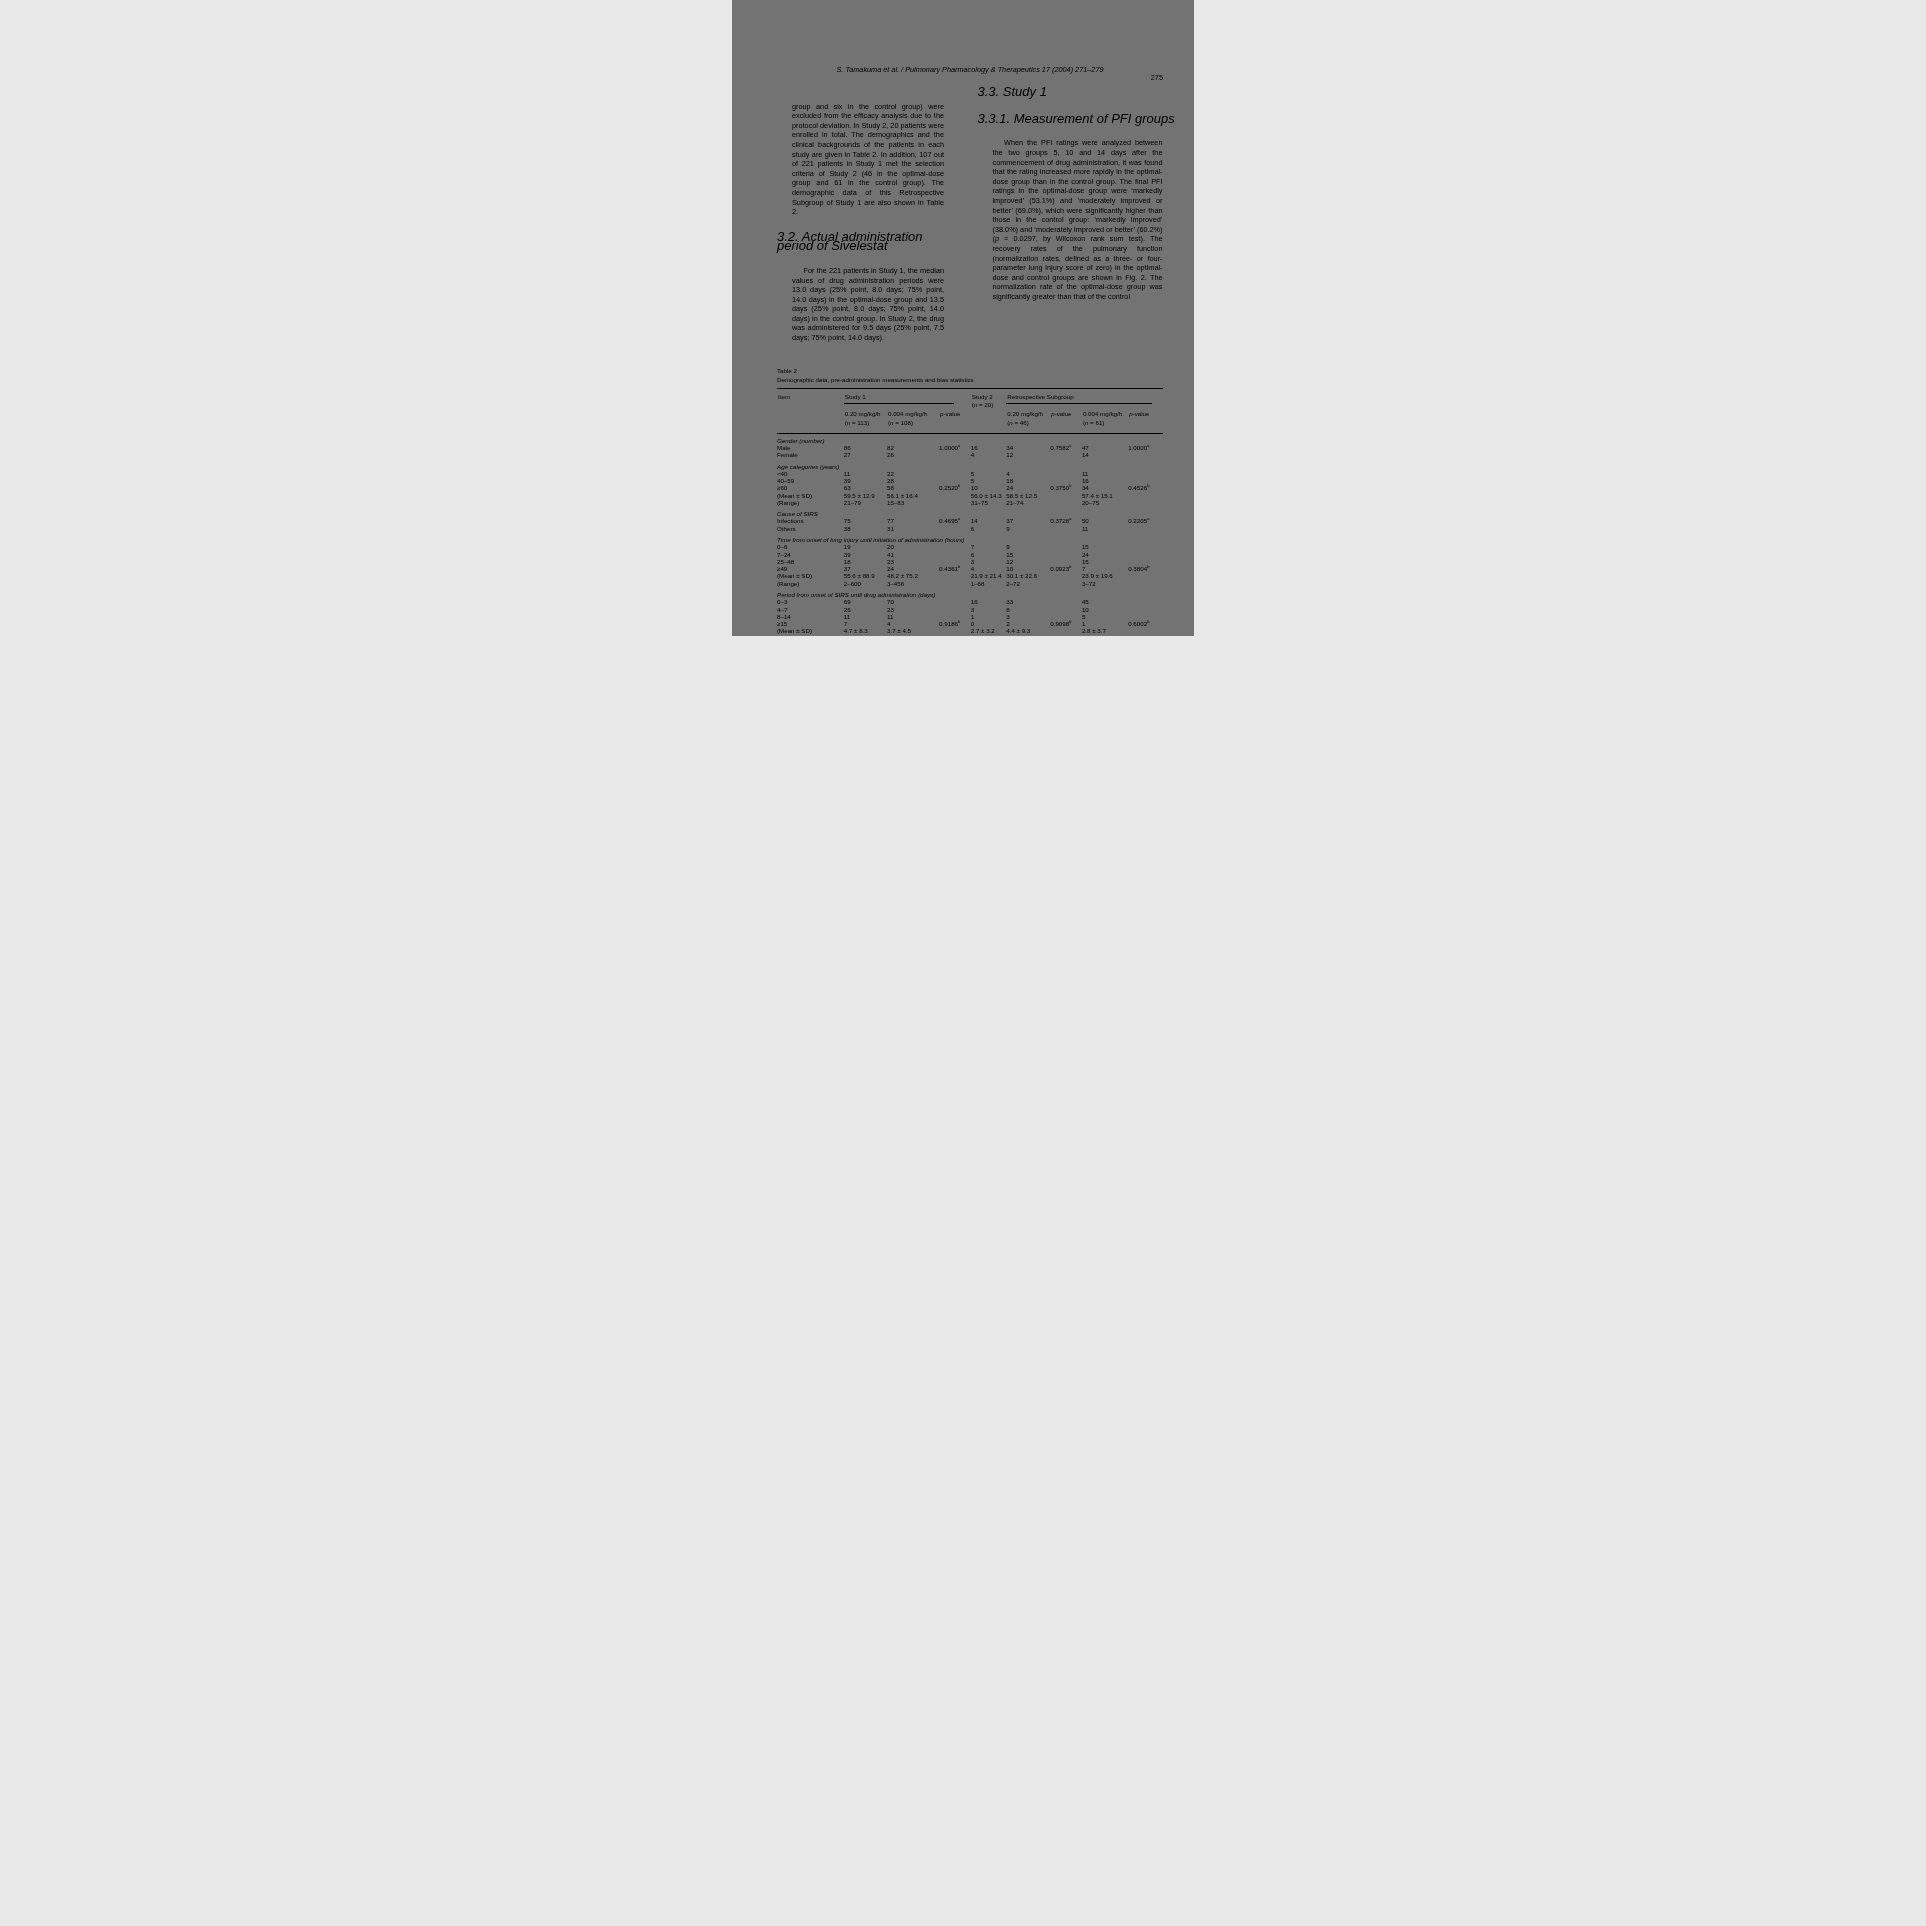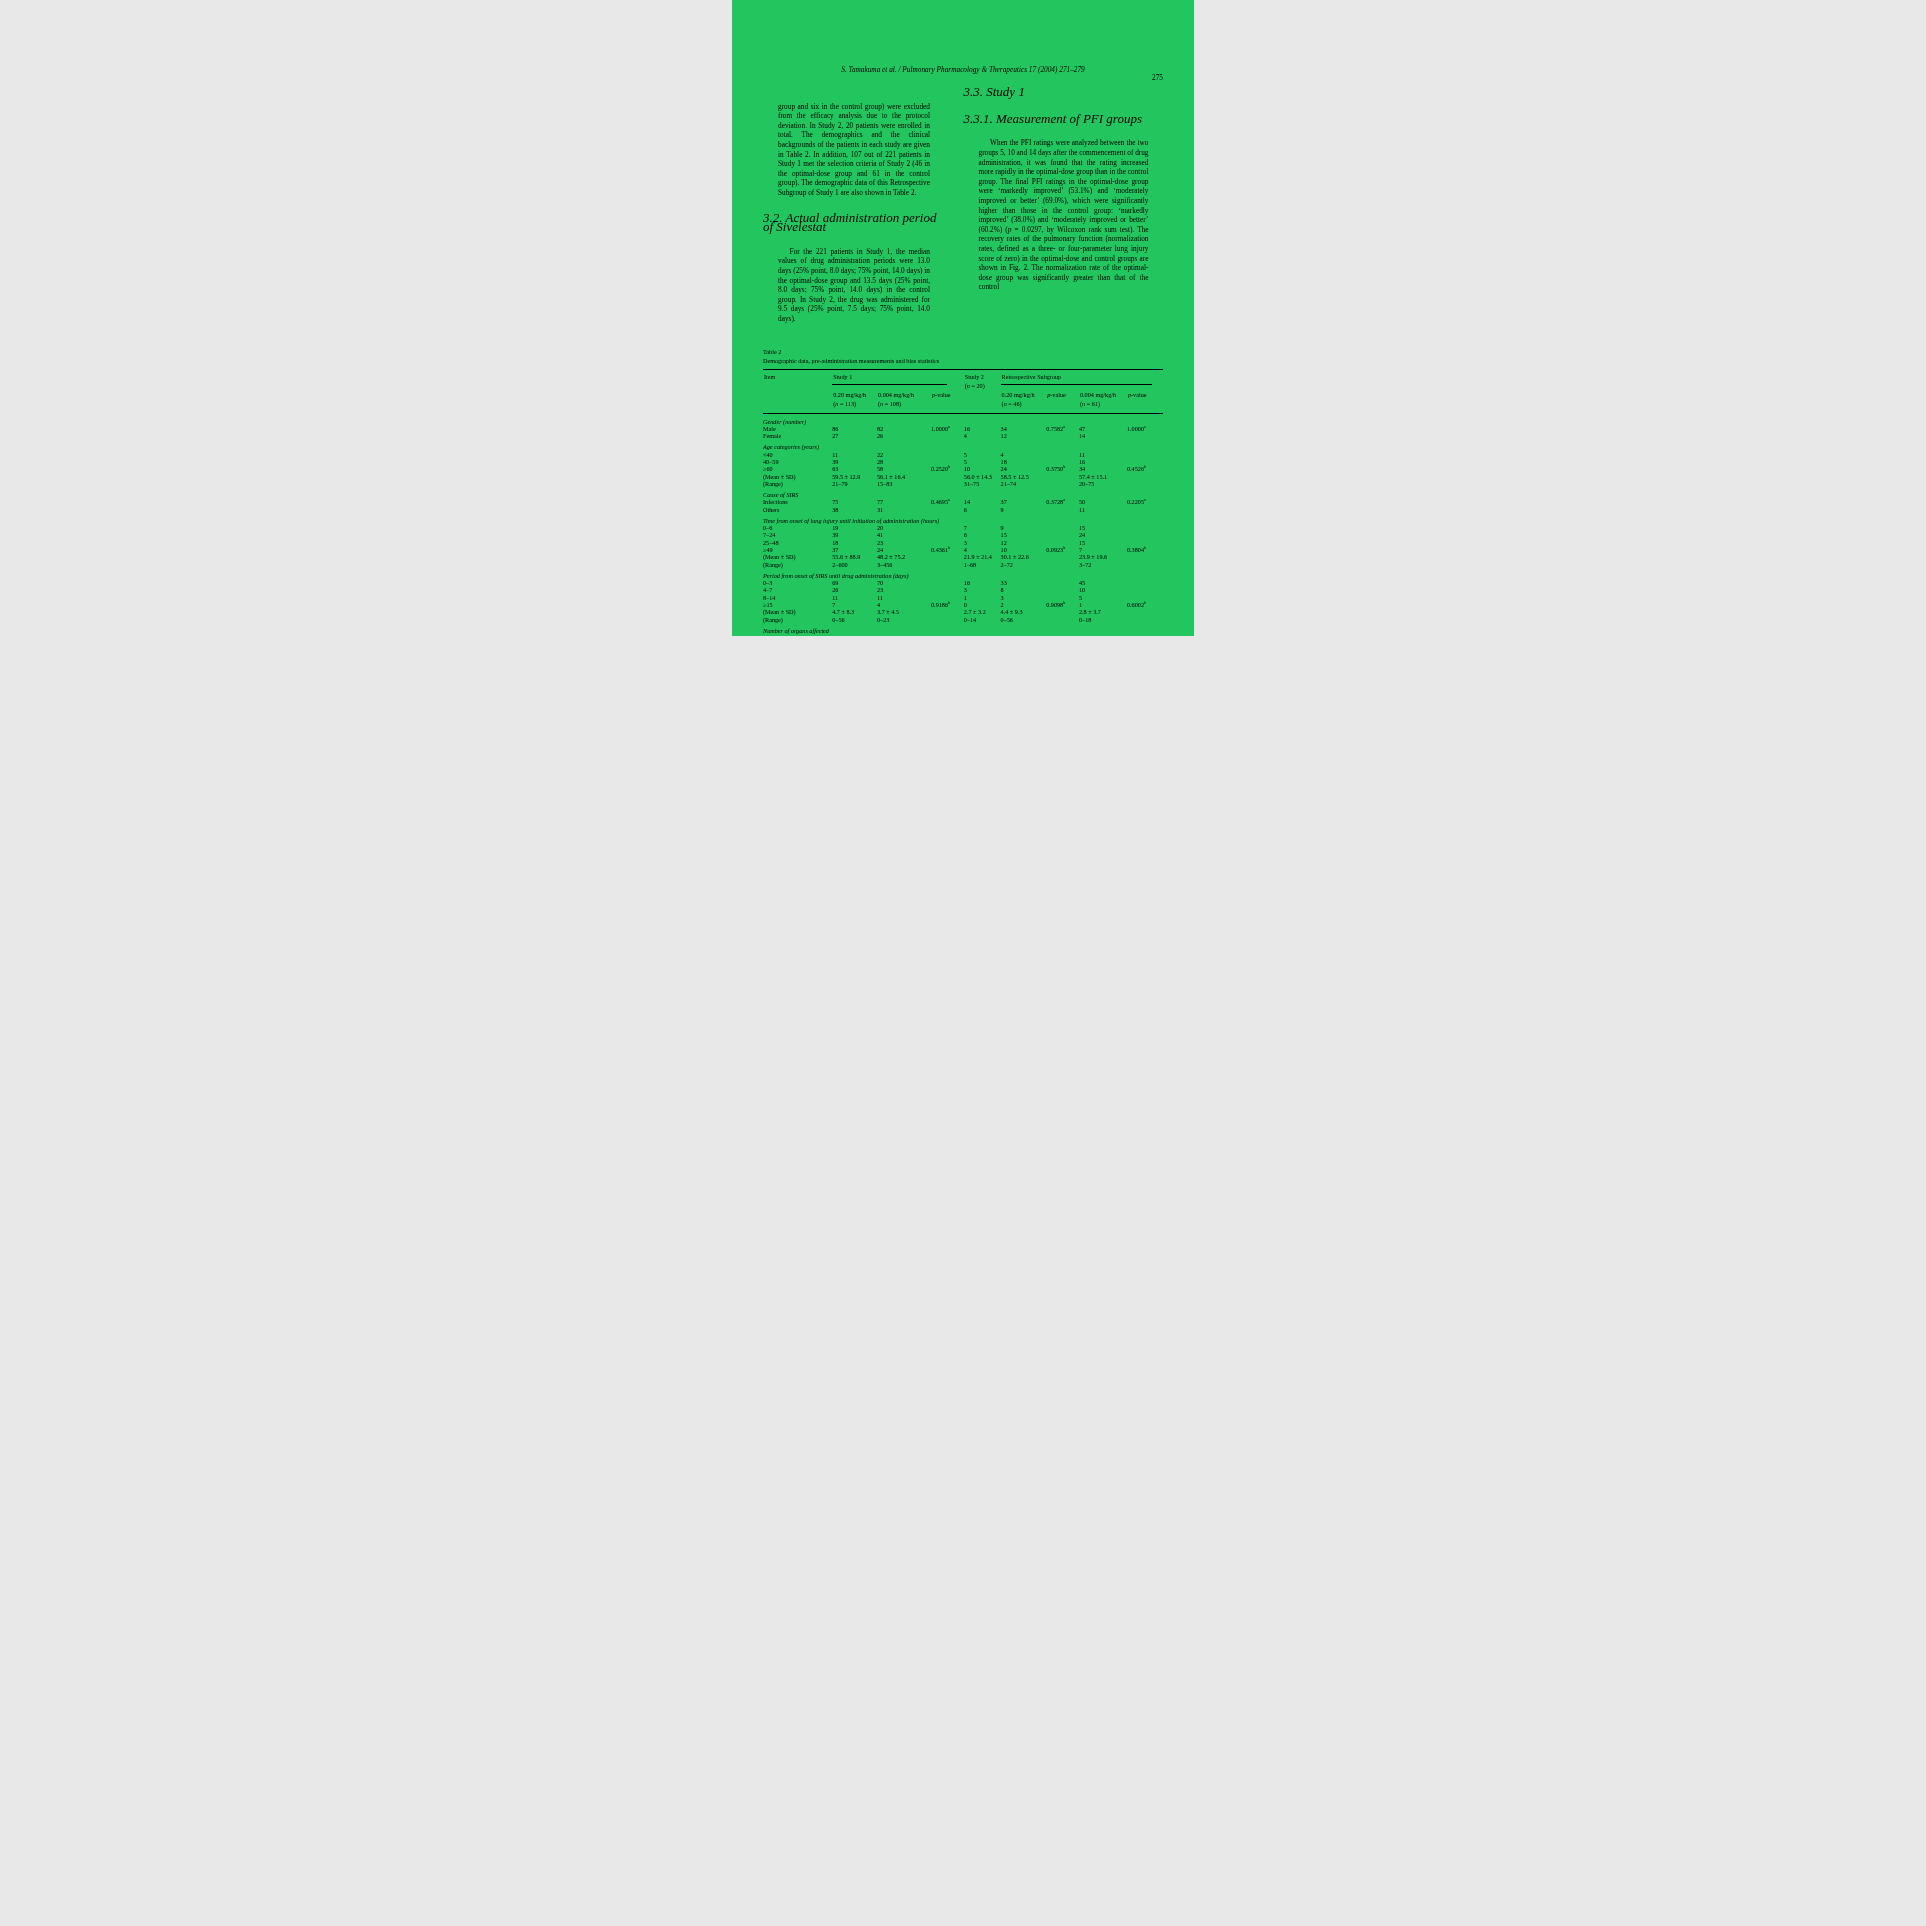--- a/index.html
+++ b/index.html
@@ -1,20 +1,20 @@
 <!DOCTYPE html>
 <html lang="en" style="font-size:6.2px"><head>
 <meta charset="utf-8">
 <style>
   html,body{margin:0;padding:0;background:#e8e8e8;}
   .sheet{
-    width:462px;height:636px;margin:0 auto;background:#22c55e;color:#000;
-    font-family:Liberation Serif, serif;
+    width:462px;height:636px;margin:0 auto;background:#737373;color:#000;
+    font-family:Liberation Sans, sans-serif;
     position:relative;box-sizing:border-box;
-    padding:65px 31px 0 31px;
+    padding:65px 31px 0 45px;
   }
   
   .running-head{position:relative;height:10px;font-size:7.3px;line-height:10px;}
   .running-head .rh-title{display:block;text-align:center;font-style:italic;}
   .running-head .rh-pageno{position:absolute;right:0;top:8px;font-style:normal;}
   
   .cols{display:flex;gap:18.5px;margin-top:11.6px;}
   .col-left{width:182px;flex:0 0 182px;}
   .col-right{width:200px;flex:0 0 200px;}
   .para{margin:15px;font-size:7.3px;line-height:9.6px;text-align:justify;}

